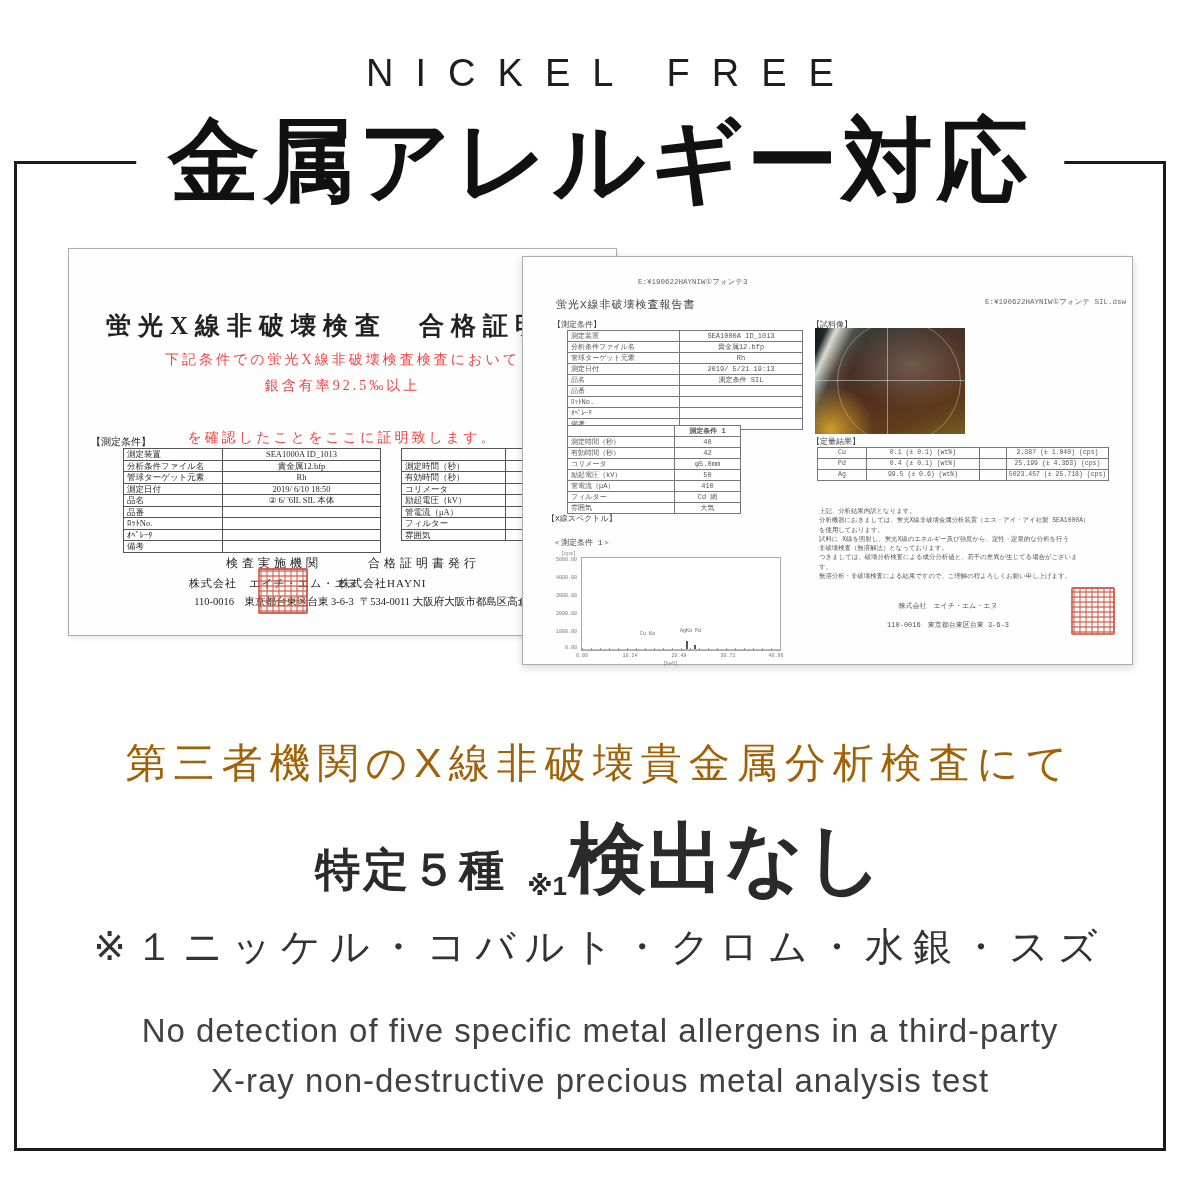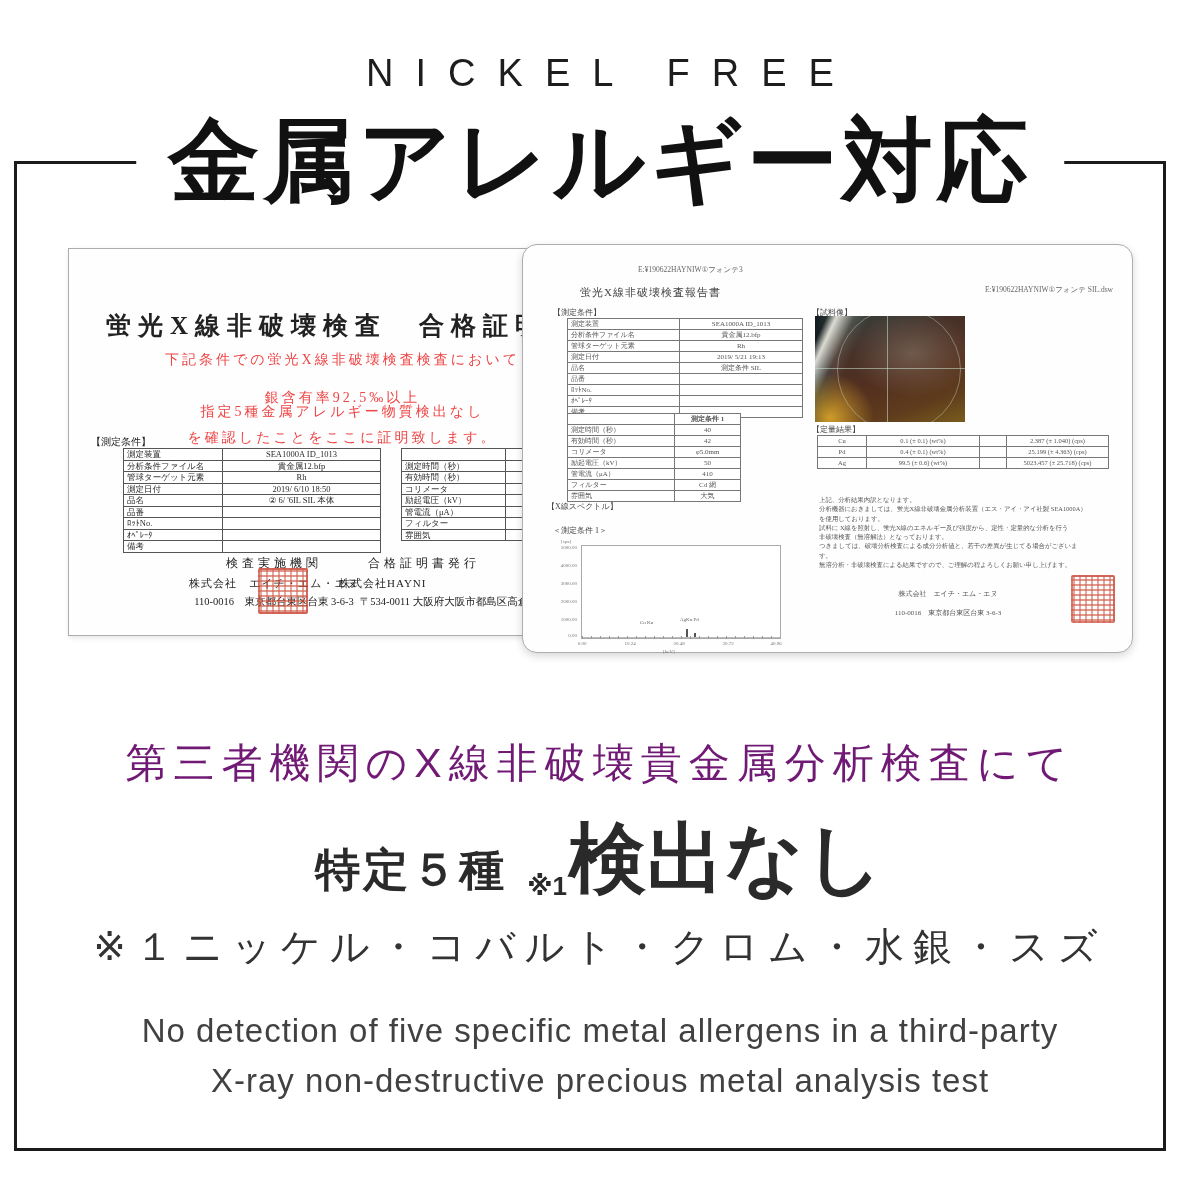--- a/index.html
+++ b/index.html
@@ -13,23 +13,23 @@
               background:#fff;padding:0 32px;font-size:91px;font-weight:700;letter-spacing:4px;
               color:#111;white-space:nowrap;z-index:5;}
   .frame{position:absolute;left:14px;top:161px;width:1146px;height:984px;
          border:3px solid #1b1b1b;z-index:0;}
 
   
   .doc{position:absolute;background:#fefefe;border:1px solid #adadad;}
   .doc-left{left:68px;top:248px;width:547px;height:386px;z-index:1;
             box-shadow:1px 2px 5px rgba(0,0,0,.10);
             font-family:"Liberation Serif","DejaVu Serif",serif;color:#2b2b2b;}
-  .doc-right{left:522px;top:244px;width:609px;height:407px;z-index:2;
+  .doc-right{left:522px;top:256px;width:609px;height:407px;z-index:2;
              box-shadow:0 3px 9px rgba(0,0,0,.16);
-             font-family:Liberation Serif, serif;color:#555;border-radius:15px;}
+             font-family:Liberation Mono, monospace;color:#555;}
   .doc-right .soft{filter:blur(0.4px);}
 
   .abs{position:absolute;}
   .c{text-align:center;}
 
   
   .lc-date{right:-8px;top:32px;font-size:13px;color:#444;}
   .lc-title{left:0;top:60px;width:100%;font-size:25px;letter-spacing:7px;font-weight:600;color:#222;}
   .lc-line{left:0;width:100%;font-size:14px;letter-spacing:3px;color:#ef4444;}
   .lc-cond{left:22px;top:186px;font-size:10px;color:#222;}
@@ -47,21 +47,21 @@
 
   
   .stamp{position:absolute;border:2px solid rgba(198,62,45,.8);border-radius:2px;
          background:
            repeating-linear-gradient(0deg, rgba(202,70,50,.65) 0 2px, transparent 2px 5px),
            repeating-linear-gradient(90deg, rgba(202,70,50,.55) 0 2px, transparent 2px 6px);
          opacity:.85;}
 
   
   .rc-h{font-size:7.5px;color:#666;white-space:nowrap;}
-  .rc-title{left:33px;top:40px;font-size:11px;letter-spacing:1px;color:#444;margin-left:24px;}
+  .rc-title{left:33px;top:40px;font-size:11px;letter-spacing:1px;color:#444;}
   .rc-label{font-size:8px;color:#444;}
   .rc-kv .row{height:10px;line-height:10px;font-size:7px;}
   .rc-kv{border-color:#777;}
   .rc-kv .k,.rc-kv .row{border-color:#777;}
   .rc-t1{left:44px;top:73px;width:234px;}
   .rc-t1 .k{width:108px;}
   .rc-t2{left:44px;top:168px;width:172px;}
   .rc-t2 .k{width:103px;}
   .rc-t2 .head{font-weight:bold;}
 
@@ -96,21 +96,21 @@
   .res .el{width:48px;text-align:center;border-right:1px solid #777;}
   .res .wt{width:112px;text-align:center;border-right:1px solid #777;}
   .res .gap{width:26px;border-right:1px solid #777;}
   .res .cps{flex:1;text-align:center;}
 
   .notes{left:296px;top:250px;width:288px;font-size:6.4px;line-height:9.3px;color:#555;}
   .rc-foot{left:300px;top:340px;width:250px;text-align:center;font-size:7px;line-height:19px;color:#555;white-space:nowrap;}
 
   
   .claim1{position:absolute;top:736px;left:0;width:100%;text-align:center;
-          font-size:41px;letter-spacing:7px;color:#701a75;}
+          font-size:41px;letter-spacing:7px;color:#a16207;}
   .claim2{position:absolute;top:808px;left:0;width:100%;display:flex;justify-content:center;
           align-items:flex-end;color:#2a2a2a;white-space:nowrap;}
   .claim2 .pre{font-size:45px;font-weight:600;letter-spacing:3px;margin:0 18px 12px 0;}
   .claim2 .big{font-size:77px;font-weight:800;letter-spacing:1px;}
   .claim2 .note{font-size:26px;font-weight:600;margin:0 2px 10px 2px;}
   .claim3{position:absolute;top:920px;left:0;width:100%;text-align:center;
           font-size:39px;letter-spacing:9px;color:#333;}
   .en{position:absolute;left:0;width:100%;text-align:center;font-size:33px;
       letter-spacing:1px;color:#414141;}
   .en1{top:1012px;} .en2{top:1062px;}
@@ -121,22 +121,21 @@
 <div id="page">
 
   <div class="eyebrow">NICKEL FREE</div>
   <div class="frame"></div>
   <div class="main-title">金属アレルギー対応</div>
 
   <div class="doc doc-left">
     <div class="abs lc-date">平成</div>
     <div class="abs lc-title c">蛍光X線非破壊検査　合格証明書</div>
     <div class="abs lc-line c" style="top:102px">下記条件での蛍光X線非破壊検査検査において</div>
-    <div class="abs lc-line c" style="top:140px">銀含有率92.5‰以上</div>
-    <div class="abs lc-line c" style="top:154px">指定5種金属アレルギー物質検出なし</div>
+    <div class="abs lc-line c" style="top:128px">銀含有率92.5‰以上</div>
     <div class="abs lc-line c" style="top:180px">を確認したことをここに証明致します。</div>
     <div class="abs lc-cond">【測定条件】</div>
 
     <div class="kv lc-t1">
       <div class="row">
           <div class="k">測定装置</div>
           <div class="v">SEA1000A ID_1013</div>
         </div>
       <div class="row">
           <div class="k">分析条件ファイル名</div>

